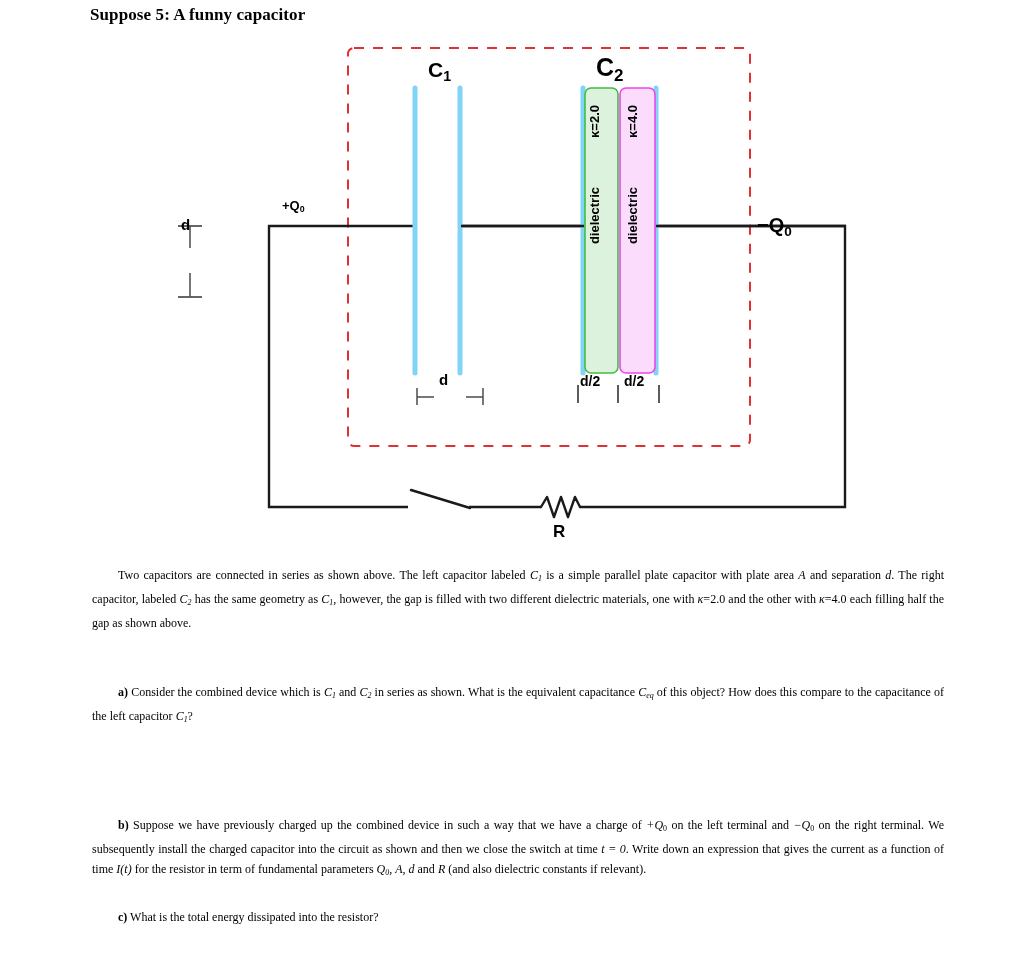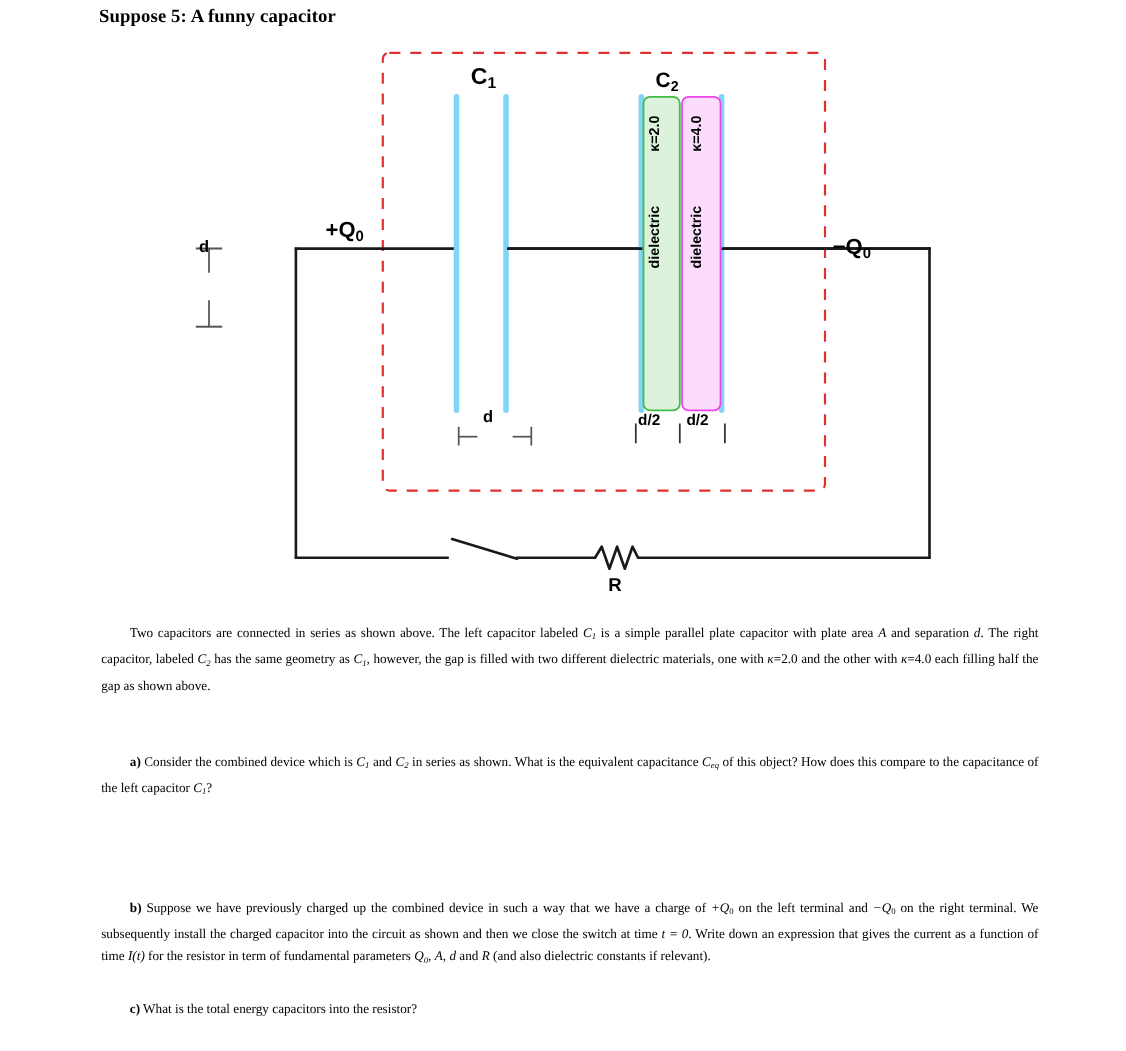--- a/index.html
+++ b/index.html
@@ -52,22 +52,22 @@
     color: #000;
     white-space: nowrap;
   }
   .fig-label sub {
     font-size: 68%;
     vertical-align: -0.28em;
     font-weight: bold;
   }
 
   .lbl-c1 { left: 428px; top: 23px; font-size: 21px; }
-  .lbl-c2 { left: 596px; top: 28px; font-size: 19px; }
-  .lbl-qplus { left: 296px; top: 163px; font-size: 20px; }
+  .lbl-c2 { left: 596px; top: 18px; font-size: 25px; }
+  .lbl-qplus { left: 282px; top: 163px; font-size: 13px; }
   .lbl-qminus { left: 757px; top: 179px; font-size: 20px; }
   .lbl-d-vert { left: 181px; top: 181px; font-size: 15px; }
   .lbl-d-horiz { left: 439px; top: 336px; font-size: 15px; }
   .lbl-dhalf-1 { left: 580px; top: 338px; font-size: 14px; }
   .lbl-dhalf-2 { left: 624px; top: 338px; font-size: 14px; }
   .lbl-r { left: 553px; top: 487px; font-size: 17px; }
 
   .vert-text {
     position: absolute;
     font-family: "Liberation Sans", sans-serif;
@@ -205,16 +205,16 @@
 
   <div class="body-text p-a">
     <span class="indent"></span><span class="bold">a)</span><span> Consider the combined device which is </span><span class="mathvar"><span>C</span><sub>1</sub></span><span> and </span><span class="mathvar"><span>C</span><sub>2</sub></span><span> in series as shown. What is the </span><span class="ital">equivalent capacitance</span><span> </span><span class="mathvar"><span>C</span><sub>eq</sub></span><span> of this object? How does this compare to the capacitance of the left capacitor </span><span class="mathvar"><span>C</span><sub>1</sub></span><span>?</span>
   </div>
 
   <div class="body-text p-b">
     <span class="indent"></span><span class="bold">b)</span><span> Suppose we have previously charged up the combined device in such a way that we have a charge of </span><span class="mathup"><span class="mathvar">+Q</span><sub>0</sub></span><span> on the left terminal and </span><span class="mathup"><span class="mathvar">−Q</span><sub>0</sub></span><span> on the right terminal. We subsequently install the charged capacitor into the circuit as shown and then we close the switch at time </span><span class="mathvar">t = 0</span><span>. Write down an expression that gives the current as a function of time </span><span class="mathvar">I(t)</span><span> for the resistor in term of fundamental parameters </span><span class="mathvar"><span>Q</span><sub>0</sub></span><span>, </span><span class="mathvar">A</span><span>, </span><span class="mathvar">d</span><span> and </span><span class="mathvar">R</span><span> (and also dielectric constants if relevant).</span>
   </div>
 
   <div class="body-text p-c">
-    <span class="indent"></span><span class="bold">c)</span><span> What is the total energy capacitors into the resistor?</span>
+    <span class="indent"></span><span class="bold">c)</span><span> What is the total energy dissipated into the resistor?</span>
   </div>
 
 </div>
 
 </body></html>

